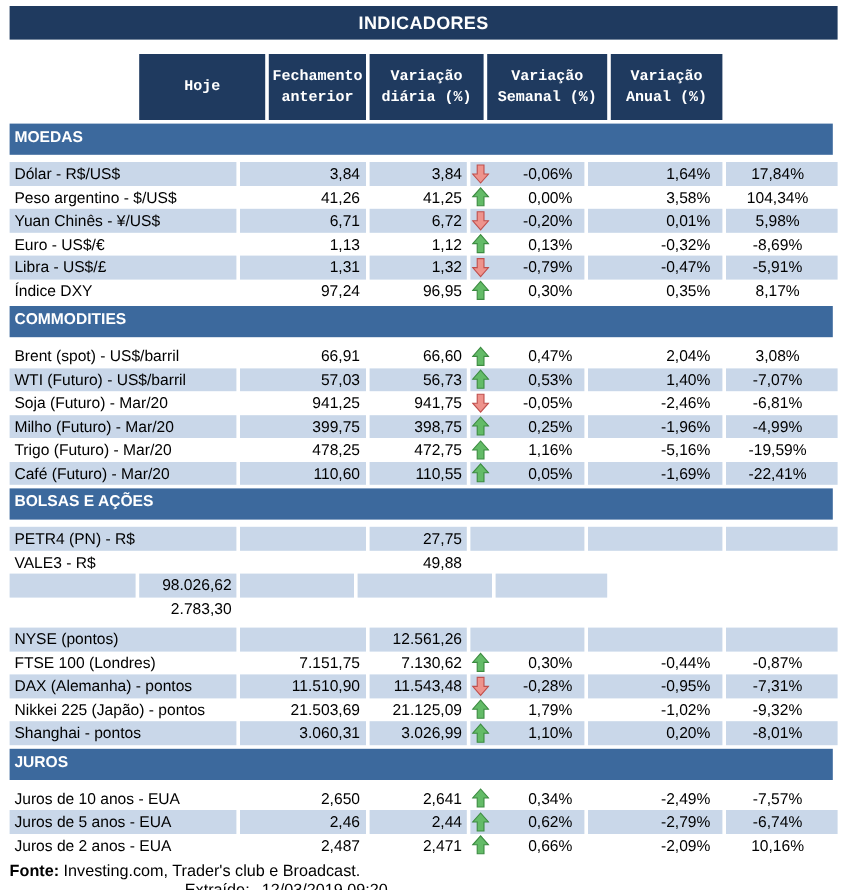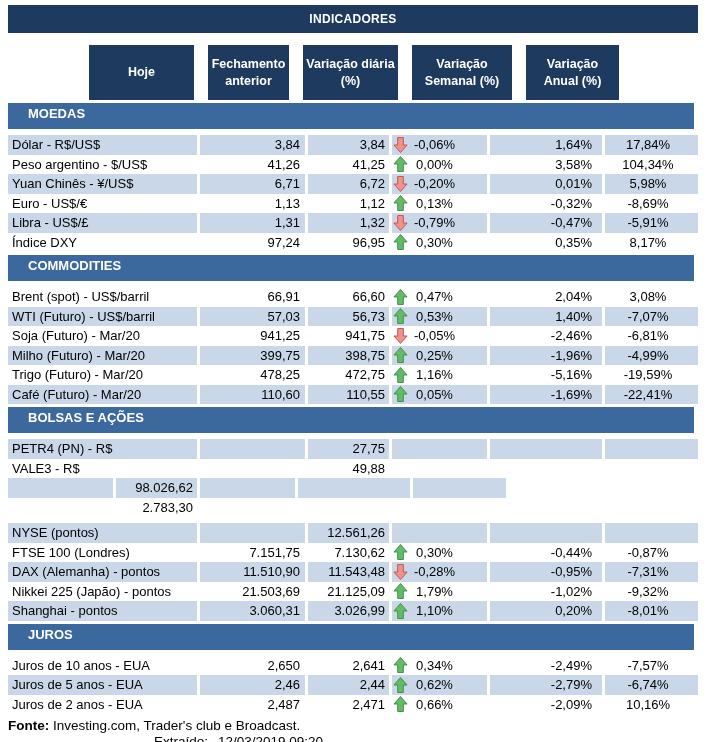--- a/index.html
+++ b/index.html
@@ -1,39 +1,39 @@
 <!DOCTYPE html>
 <html style="--navy: #1F3A5F; --secblue: #3C699D; --lightrow: #C9D7E9;"><head>
 <meta charset="utf-8">
 <style>
   html,body{margin:0;padding:0;background:#ffffff;}
   body{width:707px;height:742px;font-family:"Liberation Sans",sans-serif;color:#000;overflow:hidden;}
   .wrap{padding:5px 0 0 8px;width:690px;}
 
   .title-bar{width:690px;height:28px;background:var(--navy);color:#fff;
     display:flex;align-items:center;justify-content:center;
-    font-size:12px;font-weight:bold;letter-spacing:.3px;}
-
-  .header-row{display:flex;gap:14px;margin-left:81px;margin-top:12px;}
+    font-size:15px;font-weight:bold;letter-spacing:.3px;}
+
+  .header-row{display:flex;gap:3px;margin-left:108px;margin-top:12px;font-family:Liberation Mono, monospace;}
   .header-cell{background:var(--navy);color:#fff;font-weight:bold;font-size:12.5px;
     height:55px;display:flex;align-items:center;justify-content:center;
     text-align:center;line-height:1.3;padding:0 2px;box-sizing:border-box;}
   .hc-0{width:105px}.hc-1{width:81px}.hc-2{width:95px}.hc-3{width:100px}.hc-4{width:93px}
 
   .section-bar{width:686px;height:26px;background:var(--secblue);color:#fff;
-    font-weight:bold;font-size:13px;padding:3px 0 0 20px;box-sizing:border-box;margin-top:3px;}
+    font-weight:bold;font-size:13px;padding:3px 0 0 4px;box-sizing:border-box;margin-top:3px;}
   .section-bar:first-of-type{margin-top:3px;}
   .rows{margin-top:6px;}
 
   .row{display:flex;gap:3px;height:19.5px;align-items:stretch;}
   .row .cell{box-sizing:border-box;display:flex;align-items:center;font-size:13px;overflow:hidden;}
   .c-label{width:189px;padding-left:4px;}
   .c-hoje{width:105px;justify-content:flex-end;padding-right:5px;}
   .c-fech{width:81px;justify-content:flex-end;padding-right:4px;}
-  .c-diaria{width:95px;justify-content:center;padding-right:10px;position:relative;}
+  .c-diaria{width:95px;justify-content:flex-end;padding-right:10px;position:relative;}
   .c-semanal{width:112px;justify-content:flex-end;padding-right:10px;}
   .c-anual{width:93px;justify-content:center;padding-right:7px;}
   .row.light .cell{background:var(--lightrow);}
   .row.white .cell{background:transparent;}
   .arrow-holder{position:absolute;left:1px;top:0;height:100%;display:flex;align-items:center;}
   .spacer{height:6px;}
 
   .footer{margin-top:4px;font-size:13.5px;}
   .footer .line1 b{font-weight:bold;text-align:right;}
   .footer .line2{margin-left:146px;margin-top:1px;}

